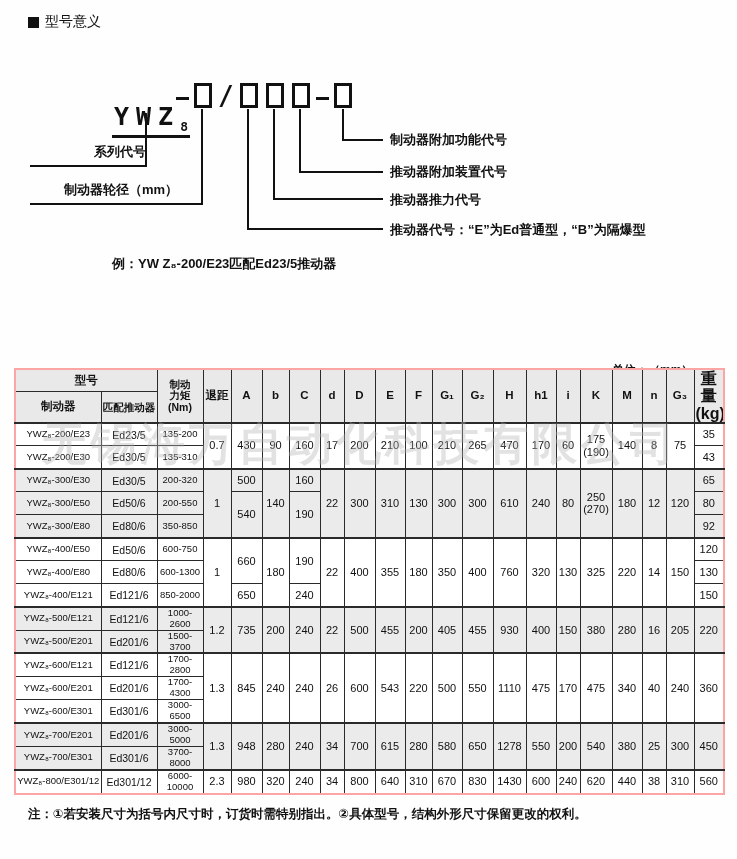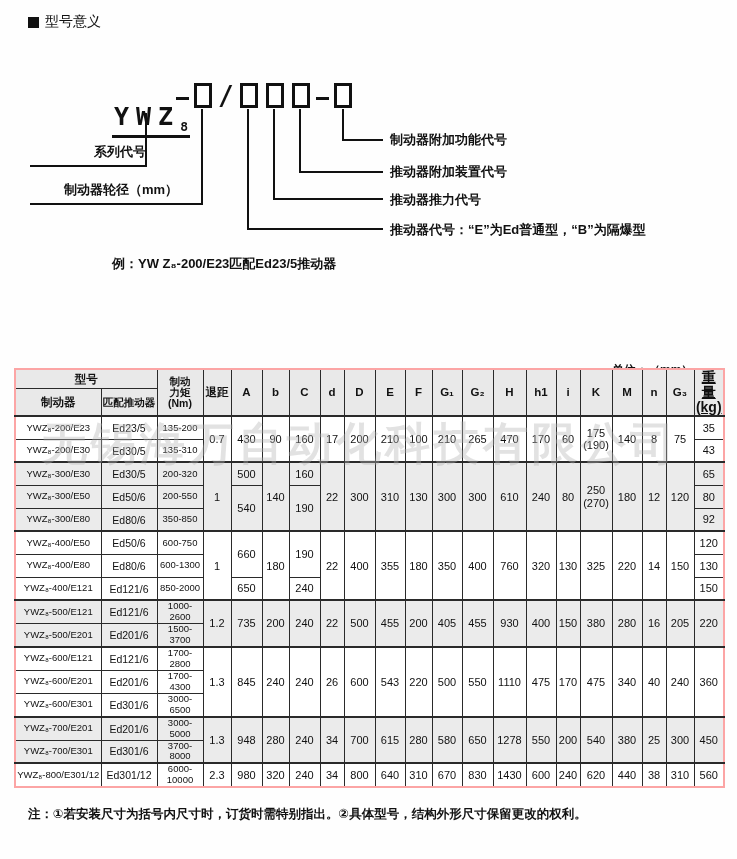--- a/index.html
+++ b/index.html
@@ -32,21 +32,21 @@
   
   .tblwrap { position:absolute; left:14px; top:368px; width:709px; }
   table { border-collapse:collapse; table-layout:fixed; width:709px;
     border:2px solid #fca5a5; }
   th, td { border:1px solid #2a2a2a; text-align:center; vertical-align:middle;
     font-size:11px; padding:0 1px; white-space:pre-line; line-height:1.15; overflow:hidden; }
   thead th { background:#e9e9e9; font-weight:bold; font-size:11.5px; }
   thead tr.h1 th { height:19px; }
   thead tr.h2 th { height:26px;text-align:center; }
   th.c-torque-h { font-size:10.5px; line-height:1.08; }
-  th.c-weight-h { font-size:14px; line-height:1.08;text-decoration:underline; }
+  th.c-weight-h { font-size:16px; line-height:1.08; }
   thead tr:last-child th { border-bottom:2px solid #2a2a2a; }
   tbody td { height:23px; background:#fff; }
   tbody tr.shade td { background:#ebebeb; }
   tbody tr.group-start td { border-top:2px solid #2a2a2a; }
   td.c-model { font-size:9.5px; }
   td.c-pusher { font-size:10.5px; }
   td.c-torque { font-size:9.5px; }
 
   .watermark { position:absolute; left:42px; top:414px; width:690px;
     font-size:45px; font-weight:bold; letter-spacing:4px;

